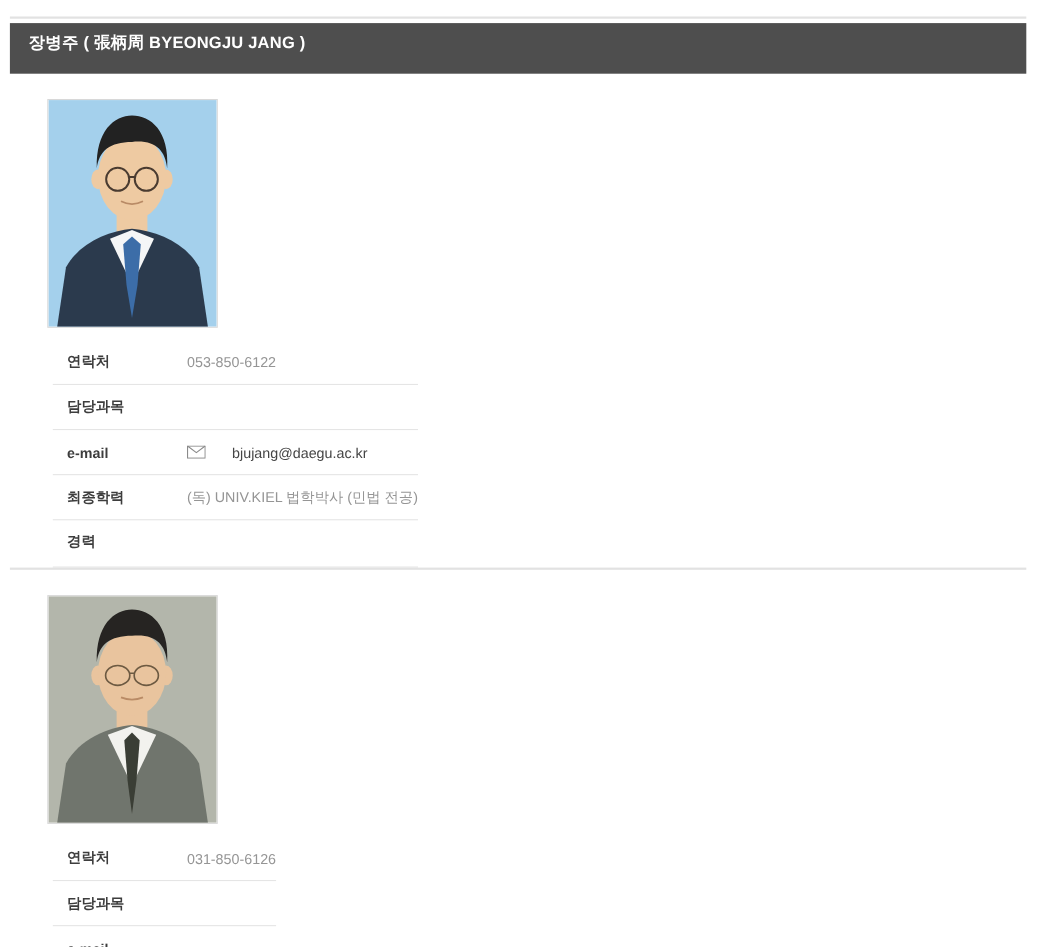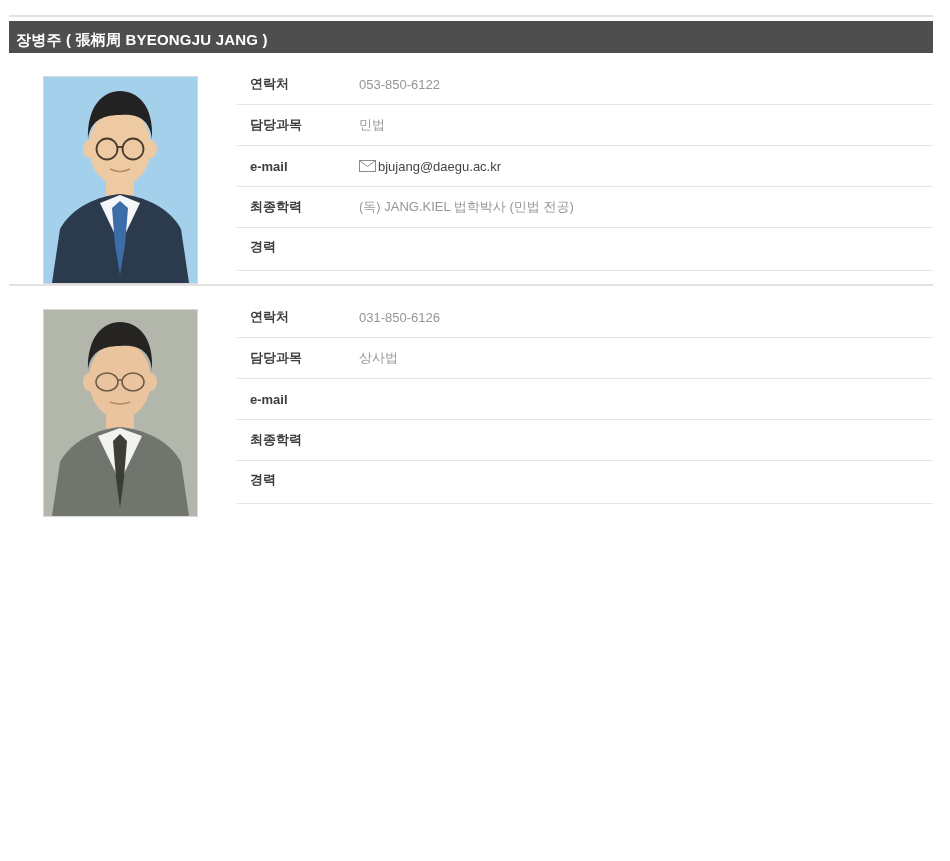--- a/index.html
+++ b/index.html
@@ -3,38 +3,38 @@
 <meta charset="utf-8">
 <style>
   * { margin:0; padding:0; box-sizing:border-box; }
   html,body { background:#ffffff; width:950px; }
   body { font-family:"Liberation Sans","DejaVu Sans",sans-serif; }
   .page { width:924px; margin:15px 17px 0 9px; }
 
   .profile-section { width:100%; }
   .topline { border-top:2px solid #e2e2e2; }
   .name-bar {
-    margin-top:4px; height:32px; line-height:38px;
+    margin-top:4px; height:46px; line-height:38px;
     background:#4e4e4e; color:#ffffff;
-    font-size:15px; font-weight:bold; padding-left:7px;
+    font-size:15px; font-weight:bold; padding-left:17px;
     letter-spacing:0.2px;
   }
-  .profile-body { display:flex; align-items:flex-start; }
+  .profile-body { display:flex; align-items:flex-start;flex-direction:column; }
   .photo-wrap { margin:23px 0 0 34px; width:155px; height:208px;
     border:1px solid #d8d8d8; background:#fff; flex:0 0 auto; }
   .photo-wrap svg { display:block; }
 
   .info-table { flex:1 1 auto; margin-left:39px; margin-top:11px; }
   .row { display:flex; border-bottom:1px solid #e5e5e5; align-items:center;
          min-height:41px; }
   .row.career { align-items:center; padding:10px 0 14px 0; }
   .cell-label { flex:0 0 122px; padding-left:13px; font-size:13px;
     font-weight:bold; color:#3d3d3d; }
   .cell-value { flex:1 1 auto; font-size:13px; color:#959595; }
-  .cell-value.email { color:#454545; display:flex; align-items:center; gap:2px; }
+  .cell-value.email { color:#454545; display:flex; align-items:center; gap:24px; }
   .cell-value.email a { color:#454545; text-decoration:none; }
   .career-text { white-space:pre-line; line-height:20px; }
   .mail-icon { display:inline-flex; }
 </style>
 </head>
 <body>
 
 <div class="page">
 
   <section class="profile-section">
@@ -60,37 +60,36 @@
           <path d="M 66,92 Q 76,97 86,92" stroke="#b98b66" stroke-width="1.6" fill="none"></path>
         </svg>
       </div>
       <div class="info-table">
         <div class="row">
           <div class="cell-label">연락처</div>
           <div class="cell-value">053-850-6122</div>
         </div>
         <div class="row">
           <div class="cell-label">담당과목</div>
-          <div class="cell-value">민법</div>
         </div>
         <div class="row">
           <div class="cell-label">e-mail</div>
           <div class="cell-value email">
             <span class="mail-icon">
               <svg width="17" height="12" viewBox="0 0 17 12">
                   <rect x="0.5" y="0.5" width="16" height="11" fill="none" stroke="#8a8a8a" stroke-width="1"></rect>
                   <polyline points="0.5,0.5 8.5,6.5 16.5,0.5" fill="none" stroke="#8a8a8a" stroke-width="1"></polyline>
                 </svg>
             </span>
             <a href="#">bjujang@daegu.ac.kr</a>
           </div>
         </div>
         <div class="row">
           <div class="cell-label">최종학력</div>
-          <div class="cell-value">(독) JANG.KIEL 법학박사 (민법 전공)</div>
+          <div class="cell-value">(독) UNIV.KIEL 법학박사 (민법 전공)</div>
         </div>
         <div class="row career">
           <div class="cell-label">경력</div>
         </div>
       </div>
     </div>
   </section>
 
   <section class="profile-section">
     <div class="topline"></div>
@@ -114,21 +113,20 @@
           <path d="M 66,92 Q 76,96 86,92" stroke="#b98b66" stroke-width="1.6" fill="none"></path>
         </svg>
       </div>
       <div class="info-table">
         <div class="row">
           <div class="cell-label">연락처</div>
           <div class="cell-value">031-850-6126</div>
         </div>
         <div class="row">
           <div class="cell-label">담당과목</div>
-          <div class="cell-value">상사법</div>
         </div>
         <div class="row">
           <div class="cell-label">e-mail</div>
         </div>
         <div class="row">
           <div class="cell-label">최종학력</div>
         </div>
         <div class="row career">
           <div class="cell-label">경력</div>
         </div>

